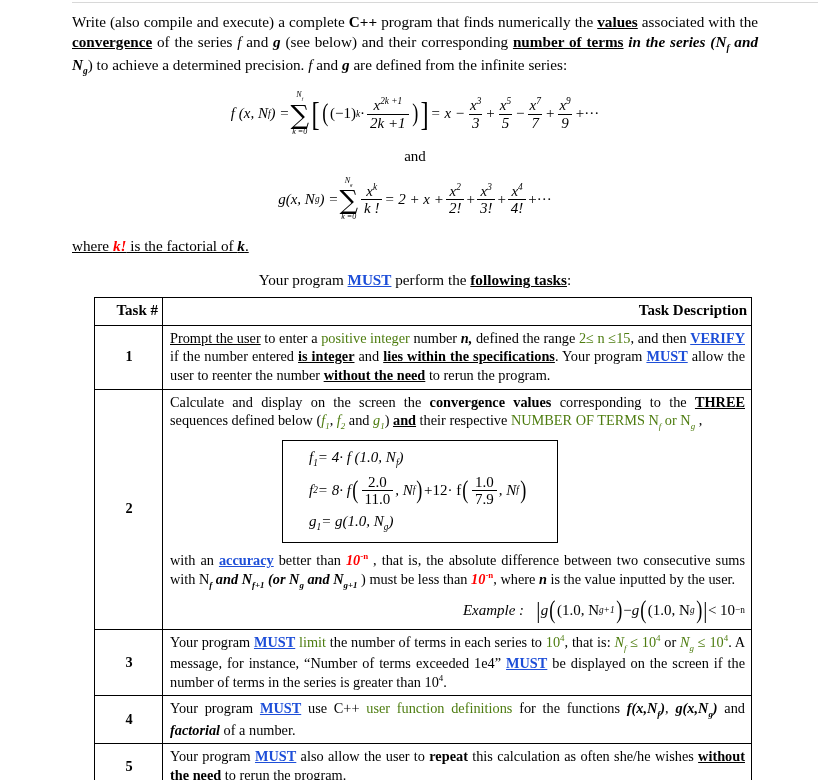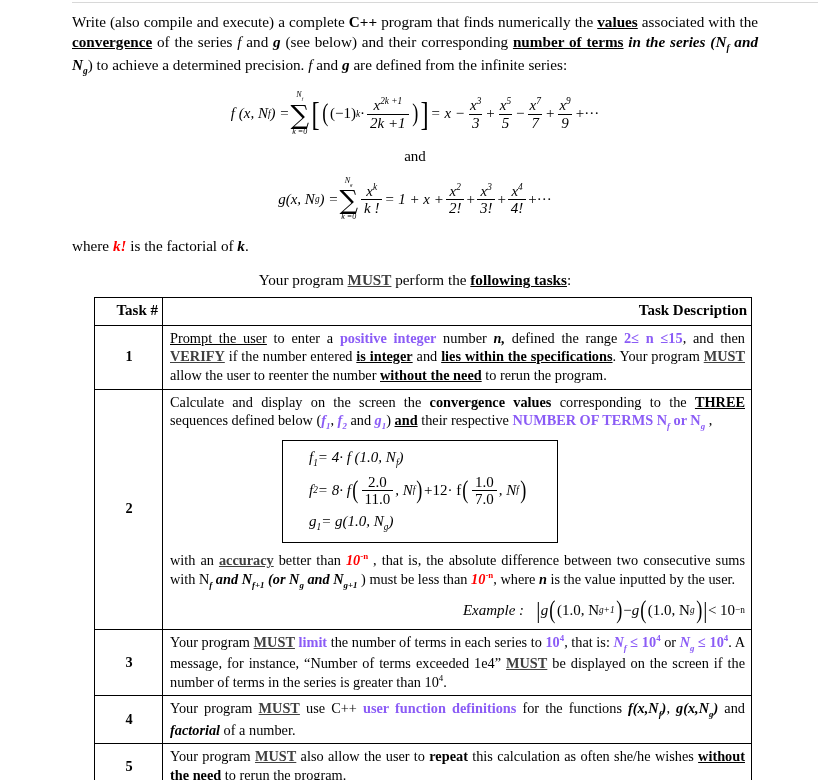--- a/index.html
+++ b/index.html
@@ -32,22 +32,22 @@
     margin: 4px 0 0 0;
     font-size: 15.2px;
     line-height: 1.33;
     text-align: justify;
   }
   .red { color: #ff0000; }
   .b { font-weight: bold; }
   .i { font-style: italic; }
   .u { text-decoration: underline; }
   .bu { font-weight: bold; text-decoration: underline; }
-  .redbu { color:#404040; font-weight: bold; text-decoration: underline; }
-  .redb { color:#8b5cf6; font-weight: bold; }
+  .redbu { color:#1d4ed8; font-weight: bold; text-decoration: underline; }
+  .redb { color:#4d7c0f; font-weight: normal; }
 
   
   .math {
     font-family: "Liberation Serif", "DejaVu Serif", serif;
     font-style: italic;
     font-size: 15px;
     white-space: nowrap;
   }
   .mrow { display:inline-flex; align-items:center; }
   .up { font-style: normal; }
@@ -87,21 +87,21 @@
     font-size: 26px;
     font-style: normal;
     display:inline-block;
     transform: scaleX(0.7);
     line-height: 0.8;
   }
   .eq1 { text-align: center; margin: 14px 0 0 0; }
   .androw { text-align: center; margin: 12px 0 0 0; font-size: 15px; }
   .eq2 { text-align: center; margin: 12px 0 0 0; }
 
-  p.where { margin: 16px 0 0 0; font-size: 15.2px; }
+  p.where { margin: 16px 0 0 0; font-size: 15.2px; text-decoration: underline; }
   p.mustperform { margin: 16px 0 8px 0; font-size: 15.2px; text-align: center; }
 
   table.tasks {
     border-collapse: collapse;
     width: 658px;
     margin: 0 0 0 22px;
     table-layout: fixed;
   }
   table.tasks td, table.tasks th {
     border: 1px solid #000000;
@@ -212,21 +212,21 @@
         <span>) =</span>
       <span class="sigma">
         <span class="lim"><span>N</span><sub class="s">g</sub></span>
         <span class="sym">∑</span>
         <span class="lim">k =0</span>
       </span>
       <span class="frac">
         <span class="num"><span>x</span><sup class="s">k</sup></span>
         <span class="den">k !</span>
       </span>
-      <span>= 1 + x +</span>
+      <span>= 2 + x +</span>
       <span class="frac">
         <span class="num"><span>x</span><sup class="s">2</sup></span>
         <span class="den">2!</span>
       </span>
       <span class="up">+</span>
       <span class="frac">
         <span class="num"><span>x</span><sup class="s">3</sup></span>
         <span class="den">3!</span>
       </span>
       <span class="up">+</span>
@@ -287,21 +287,21 @@
                 <span class="num up">2.0</span>
                 <span class="den up">11.0</span>
               </span>
               <span>, N</span>
                 <sub class="s">f</sub>
               <span class="medbr">)</span>
               <span class="up">+12· f</span>
               <span class="medbr">(</span>
               <span class="frac">
                 <span class="num up">1.0</span>
-                <span class="den up">7.0</span>
+                <span class="den up">7.9</span>
               </span>
               <span>, N</span>
                 <sub class="s">f</sub>
               <span class="medbr">)</span>
             </div>
             <div class="line math">
               <span>g</span><sub class="s">1</sub><span>= g(1.0, N</span><sub class="s">g</sub><span>)</span>
             </div>
           </div>
 

